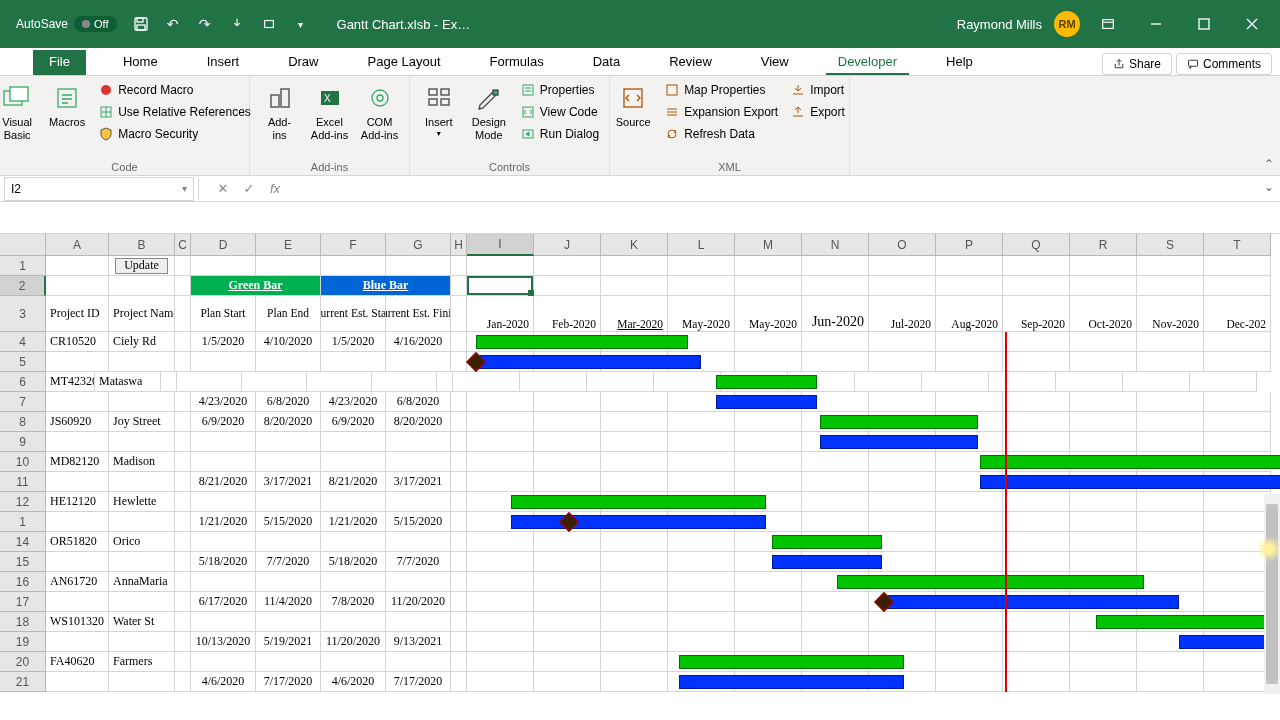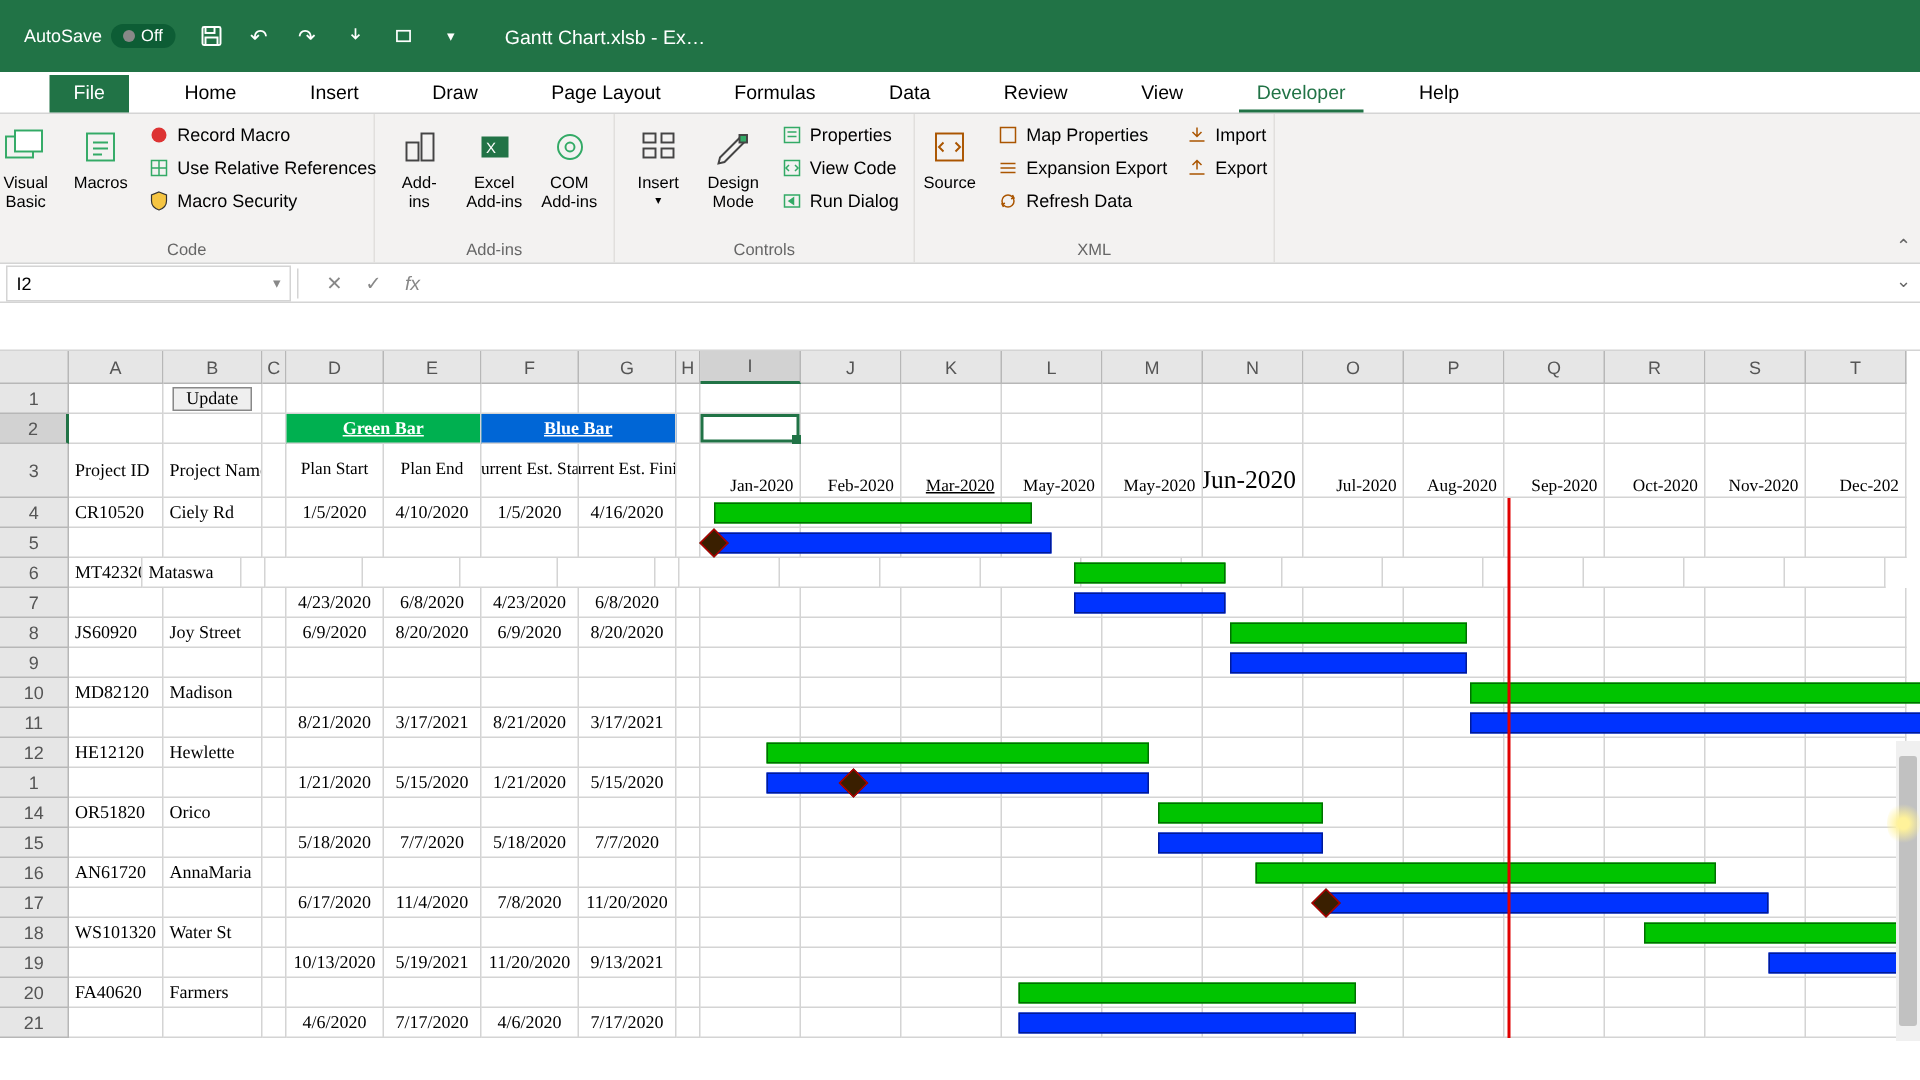--- a/index.html
+++ b/index.html
@@ -104,34 +104,74 @@
         <path d="M8 2v8M5 7l3 3 3-3"></path>
       </svg>
     </div>
   <div class="title-icon-btn">
       <svg width="14" height="14" viewBox="0 0 16 16" fill="none" stroke="#fff" stroke-width="1.3">
         <rect x="3" y="4" width="10" height="8"></rect>
       </svg>
     </div>
   <div class="title-icon-btn" style="font-size:10px">▾</div>
   <div class="file-name">Gantt Chart.xlsb - Ex…</div>
+  <div class="title-right">
+    <span class="user-name">Raymond Mills</span>
+    <span class="user-avatar">RM</span>
+    <div class="win-ctrl">
+        <svg width="14" height="14" viewBox="0 0 16 16" fill="none" stroke="#fff" stroke-width="1.3">
+          <rect x="2" y="3" width="12" height="10"></rect>
+          <path d="M2 6h12"></path>
+        </svg>
+      </div>
+    <div class="win-ctrl">
+        <svg width="12" height="12" viewBox="0 0 12 12" stroke="#fff" stroke-width="1.3">
+          <path d="M1 6h10"></path>
+        </svg>
+      </div>
+    <div class="win-ctrl">
+        <svg width="12" height="12" viewBox="0 0 12 12" fill="none" stroke="#fff" stroke-width="1.3">
+          <rect x="1" y="1" width="10" height="10"></rect>
+        </svg>
+      </div>
+    <div class="win-ctrl">
+        <svg width="12" height="12" viewBox="0 0 12 12" stroke="#fff" stroke-width="1.3">
+          <path d="M1 1l10 10M11 1L1 11"></path>
+        </svg>
+      </div>
+  </div>
 </div>
 
 <div class="ribbon-tabs">
   <div class="ribbon-tab file">File</div>
   <div class="ribbon-tab">Home</div>
   <div class="ribbon-tab">Insert</div>
   <div class="ribbon-tab">Draw</div>
   <div class="ribbon-tab">Page Layout</div>
   <div class="ribbon-tab">Formulas</div>
   <div class="ribbon-tab">Data</div>
   <div class="ribbon-tab">Review</div>
   <div class="ribbon-tab">View</div>
   <div class="ribbon-tab active">Developer</div>
   <div class="ribbon-tab">Help</div>
+  <div class="ribbon-right">
+    <div class="ribbon-btn-right">
+        <svg width="12" height="12" viewBox="0 0 16 16" fill="none" stroke="#333" stroke-width="1.3">
+          <path d="M3 8v5h10V8M8 2v8M5 5l3-3 3 3"></path>
+        </svg>
+        <span>Share</span>
+      </div>
+    <div class="ribbon-btn-right">
+        <svg width="12" height="12" viewBox="0 0 16 16" fill="none" stroke="#333" stroke-width="1.3">
+          <rect x="2" y="3" width="12" height="8" rx="1"></rect>
+          <path d="M6 11l-2 3v-3"></path>
+        </svg>
+        <span>Comments</span>
+      </div>
+  </div>
 </div>
 
 <div class="ribbon-content">
 
   <div class="ribbon-group" style="width:250px">
     <div class="ribbon-group-body">
       <div class="ribbon-big-btn">
           <div class="icon">
             <svg width="30" height="26" viewBox="0 0 30 26" fill="none" stroke="#3a6" stroke-width="1.3">
               <rect x="2" y="6" width="18" height="14"></rect>
@@ -452,21 +492,21 @@
         <div class="cell colheader" style="width: 65px; height: 36px;">Plan Start</div>
         <div class="cell colheader" style="width: 65px; height: 36px;">Plan End</div>
         <div class="cell colheader" style="width: 65px; height: 36px;">Current Est. Start</div>
         <div class="cell colheader" style="width: 65px; height: 36px;">Current Est. Finish</div>
         <div class="cell" style="width: 16px; height: 36px;"></div>
         <div class="cell serif" style="width: 67px; height: 36px; justify-content: flex-end; align-items: flex-end; font-size: 11.5px;">Jan-2020</div>
         <div class="cell serif" style="width: 67px; height: 36px; justify-content: flex-end; align-items: flex-end; font-size: 11.5px;">Feb-2020</div>
         <div class="cell serif" style="width: 67px; height: 36px; justify-content: flex-end; align-items: flex-end; font-size: 11.5px; text-decoration: underline;">Mar-2020</div>
         <div class="cell serif" style="width: 67px; height: 36px; justify-content: flex-end; align-items: flex-end; font-size: 11.5px;">May-2020</div>
         <div class="cell serif" style="width: 67px; height: 36px; justify-content: flex-end; align-items: flex-end; font-size: 11.5px;">May-2020</div>
-        <div class="cell serif" style="width: 67px; height: 36px; justify-content: flex-end; align-items: flex-end; font-size: 17px;">Jun-2020</div>
+        <div class="cell serif" style="width: 67px; height: 36px; justify-content: flex-end; align-items: flex-end; font-size: 14px;">Jun-2020</div>
         <div class="cell serif" style="width: 67px; height: 36px; justify-content: flex-end; align-items: flex-end; font-size: 11.5px;">Jul-2020</div>
         <div class="cell serif" style="width: 67px; height: 36px; justify-content: flex-end; align-items: flex-end; font-size: 11.5px;">Aug-2020</div>
         <div class="cell serif" style="width: 67px; height: 36px; justify-content: flex-end; align-items: flex-end; font-size: 11.5px;">Sep-2020</div>
         <div class="cell serif" style="width: 67px; height: 36px; justify-content: flex-end; align-items: flex-end; font-size: 11.5px;">Oct-2020</div>
         <div class="cell serif" style="width: 67px; height: 36px; justify-content: flex-end; align-items: flex-end; font-size: 11.5px;">Nov-2020</div>
         <div class="cell serif" style="width: 67px; height: 36px; justify-content: flex-end; align-items: flex-end; font-size: 11.5px;">Dec-202</div>
       </div>
       <div class="row" style="height: 20px;">
         <div class="cell serif" style="width: 63px;">CR10520</div>
         <div class="cell serif" style="width: 66px;">Ciely Rd</div>

